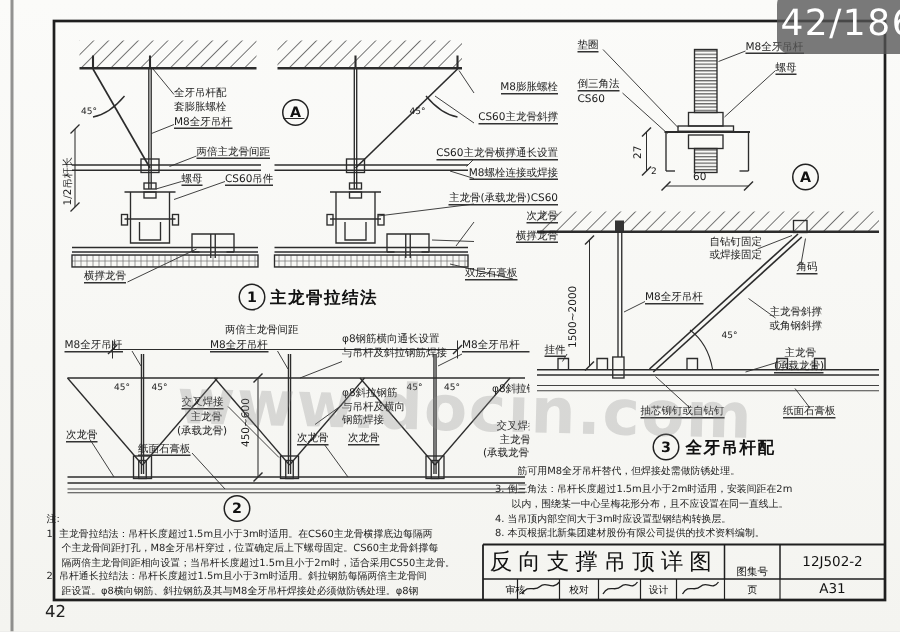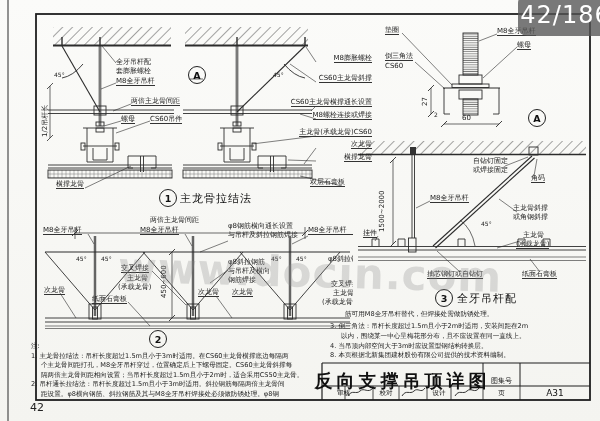--- a/index.html
+++ b/index.html
@@ -8,21 +8,21 @@
   #paper{position:absolute;left:0;top:0;width:600px;height:421px;background:linear-gradient(180deg,#fbfbf9 0%,#f4f4f0 100%);}
   #scan-edge{position:absolute;left:7px;top:0;width:2px;height:421px;background:#3c3c3c;opacity:.55;}
   svg{position:absolute;left:0;top:0;}
   .lb{position:absolute;font-size:7px;line-height:1.15;white-space:nowrap;color:#1c1c1c;}
   .u{border-bottom:.7px solid #333;padding-bottom:0;}
   .lbr{text-align:center;}
   .vt{transform:rotate(-90deg);transform-origin:0 0;}
   .ang{font-size:6px;color:#222;}
   .cnum{position:absolute;width:16px;height:16px;border:1.3px solid #222;border-radius:50%;
         display:flex;align-items:center;justify-content:center;font-size:9.5px;font-weight:bold;color:#111;background:rgba(255,255,255,.0);}
-  .dtitle{position:absolute;font-size:11px;font-weight:normal;color:#111;letter-spacing:1px;white-space:nowrap;}
+  .dtitle{position:absolute;font-size:11px;font-weight:bold;color:#111;letter-spacing:1px;white-space:nowrap;}
   .note{position:absolute;font-size:6.6px;line-height:1;color:#222;white-space:nowrap;}
   #watermark{position:absolute;left:118px;top:248px;font-size:42px;font-weight:bold;color:#8a8a8a;opacity:.28;
              letter-spacing:1px;transform:rotate(1.5deg);pointer-events:none;}
   #page-badge{position:absolute;left:518px;top:-6px;width:95px;height:42px;background:rgba(85,85,85,.78);
               border-radius:9px;display:flex;align-items:center;justify-content:center;}
   #page-badge span{color:#fff;font-size:24px;letter-spacing:1px;}
   #corner-num{position:absolute;left:30px;top:401px;font-size:11px;color:#222;}
   .tb{position:absolute;color:#111;display:flex;align-items:center;justify-content:center;white-space:nowrap;}
   .clip{overflow:hidden;}
 </style>
@@ -346,22 +346,23 @@
   <span class="note" style="left:41px;top:362px">个主龙骨间距打孔，M8全牙吊杆穿过，位置确定后上下螺母固定。CS60主龙骨斜撑每</span>
   <span class="note" style="left:41px;top:371.5px">隔两倍主龙骨间距相向设置；当吊杆长度超过1.5m且小于2m时，适合采用CS50主龙骨。</span>
   <span class="note" style="left:31px;top:381px">2. 吊杆通长拉结法：吊杆长度超过1.5m且小于3m时适用。斜拉钢筋每隔两倍主龙骨间</span>
   <span class="note" style="left:41px;top:390.5px">距设置。φ8横向钢筋、斜拉钢筋及其与M8全牙吊杆焊接处必须做防锈处理。φ8钢</span>
   <span class="note" style="left:345px;top:311px">筋可用M8全牙吊杆替代，但焊接处需做防锈处理。</span>
   <span class="note" style="left:330px;top:323px">3. 倒三角法：吊杆长度超过1.5m且小于2m时适用，安装间距在2m</span>
   <span class="note" style="left:341px;top:333px">以内，围绕某一中心呈梅花形分布，且不应设置在同一直线上。</span>
   <span class="note" style="left:330px;top:342.5px">4. 当吊顶内部空间大于3m时应设置型钢结构转换层。</span>
   <span class="note" style="left:330px;top:352px">8. 本页根据北新集团建材股份有限公司提供的技术资料编制。</span>
 
-  <div class="tb" style="left:322px;top:363px;width:161px;height:35px;font-size:18px;font-weight:bold;letter-spacing:4px">反向支撑吊顶详图</div>
+  <div class="tb" style="left:322px;top:363px;width:161px;height:23px;font-size:15px;font-weight:normal;letter-spacing:4px">反向支撑吊顶详图</div>
   <div class="tb" style="left:483px;top:363px;width:37px;height:35px;font-size:7px">图集号</div>
+  <div class="tb" style="left:520px;top:363px;width:70px;height:23px;font-size:9px">12J502-2</div>
   <div class="tb" style="left:322px;top:386px;width:43px;height:14px;font-size:6.5px">审核</div>
   <div class="tb" style="left:373px;top:386px;width:26px;height:14px;font-size:6.5px">校对</div>
   <div class="tb" style="left:427px;top:386px;width:24px;height:14px;font-size:6.5px">设计</div>
   <div class="tb" style="left:483px;top:386px;width:37px;height:14px;font-size:6.5px">页</div>
   <div class="tb" style="left:520px;top:386px;width:70px;height:14px;font-size:9px">A31</div>
 
   <div id="watermark">www.docin.com</div>
   <span id="corner-num">42</span>
   <div id="page-badge">
     <span>42/186</span>

